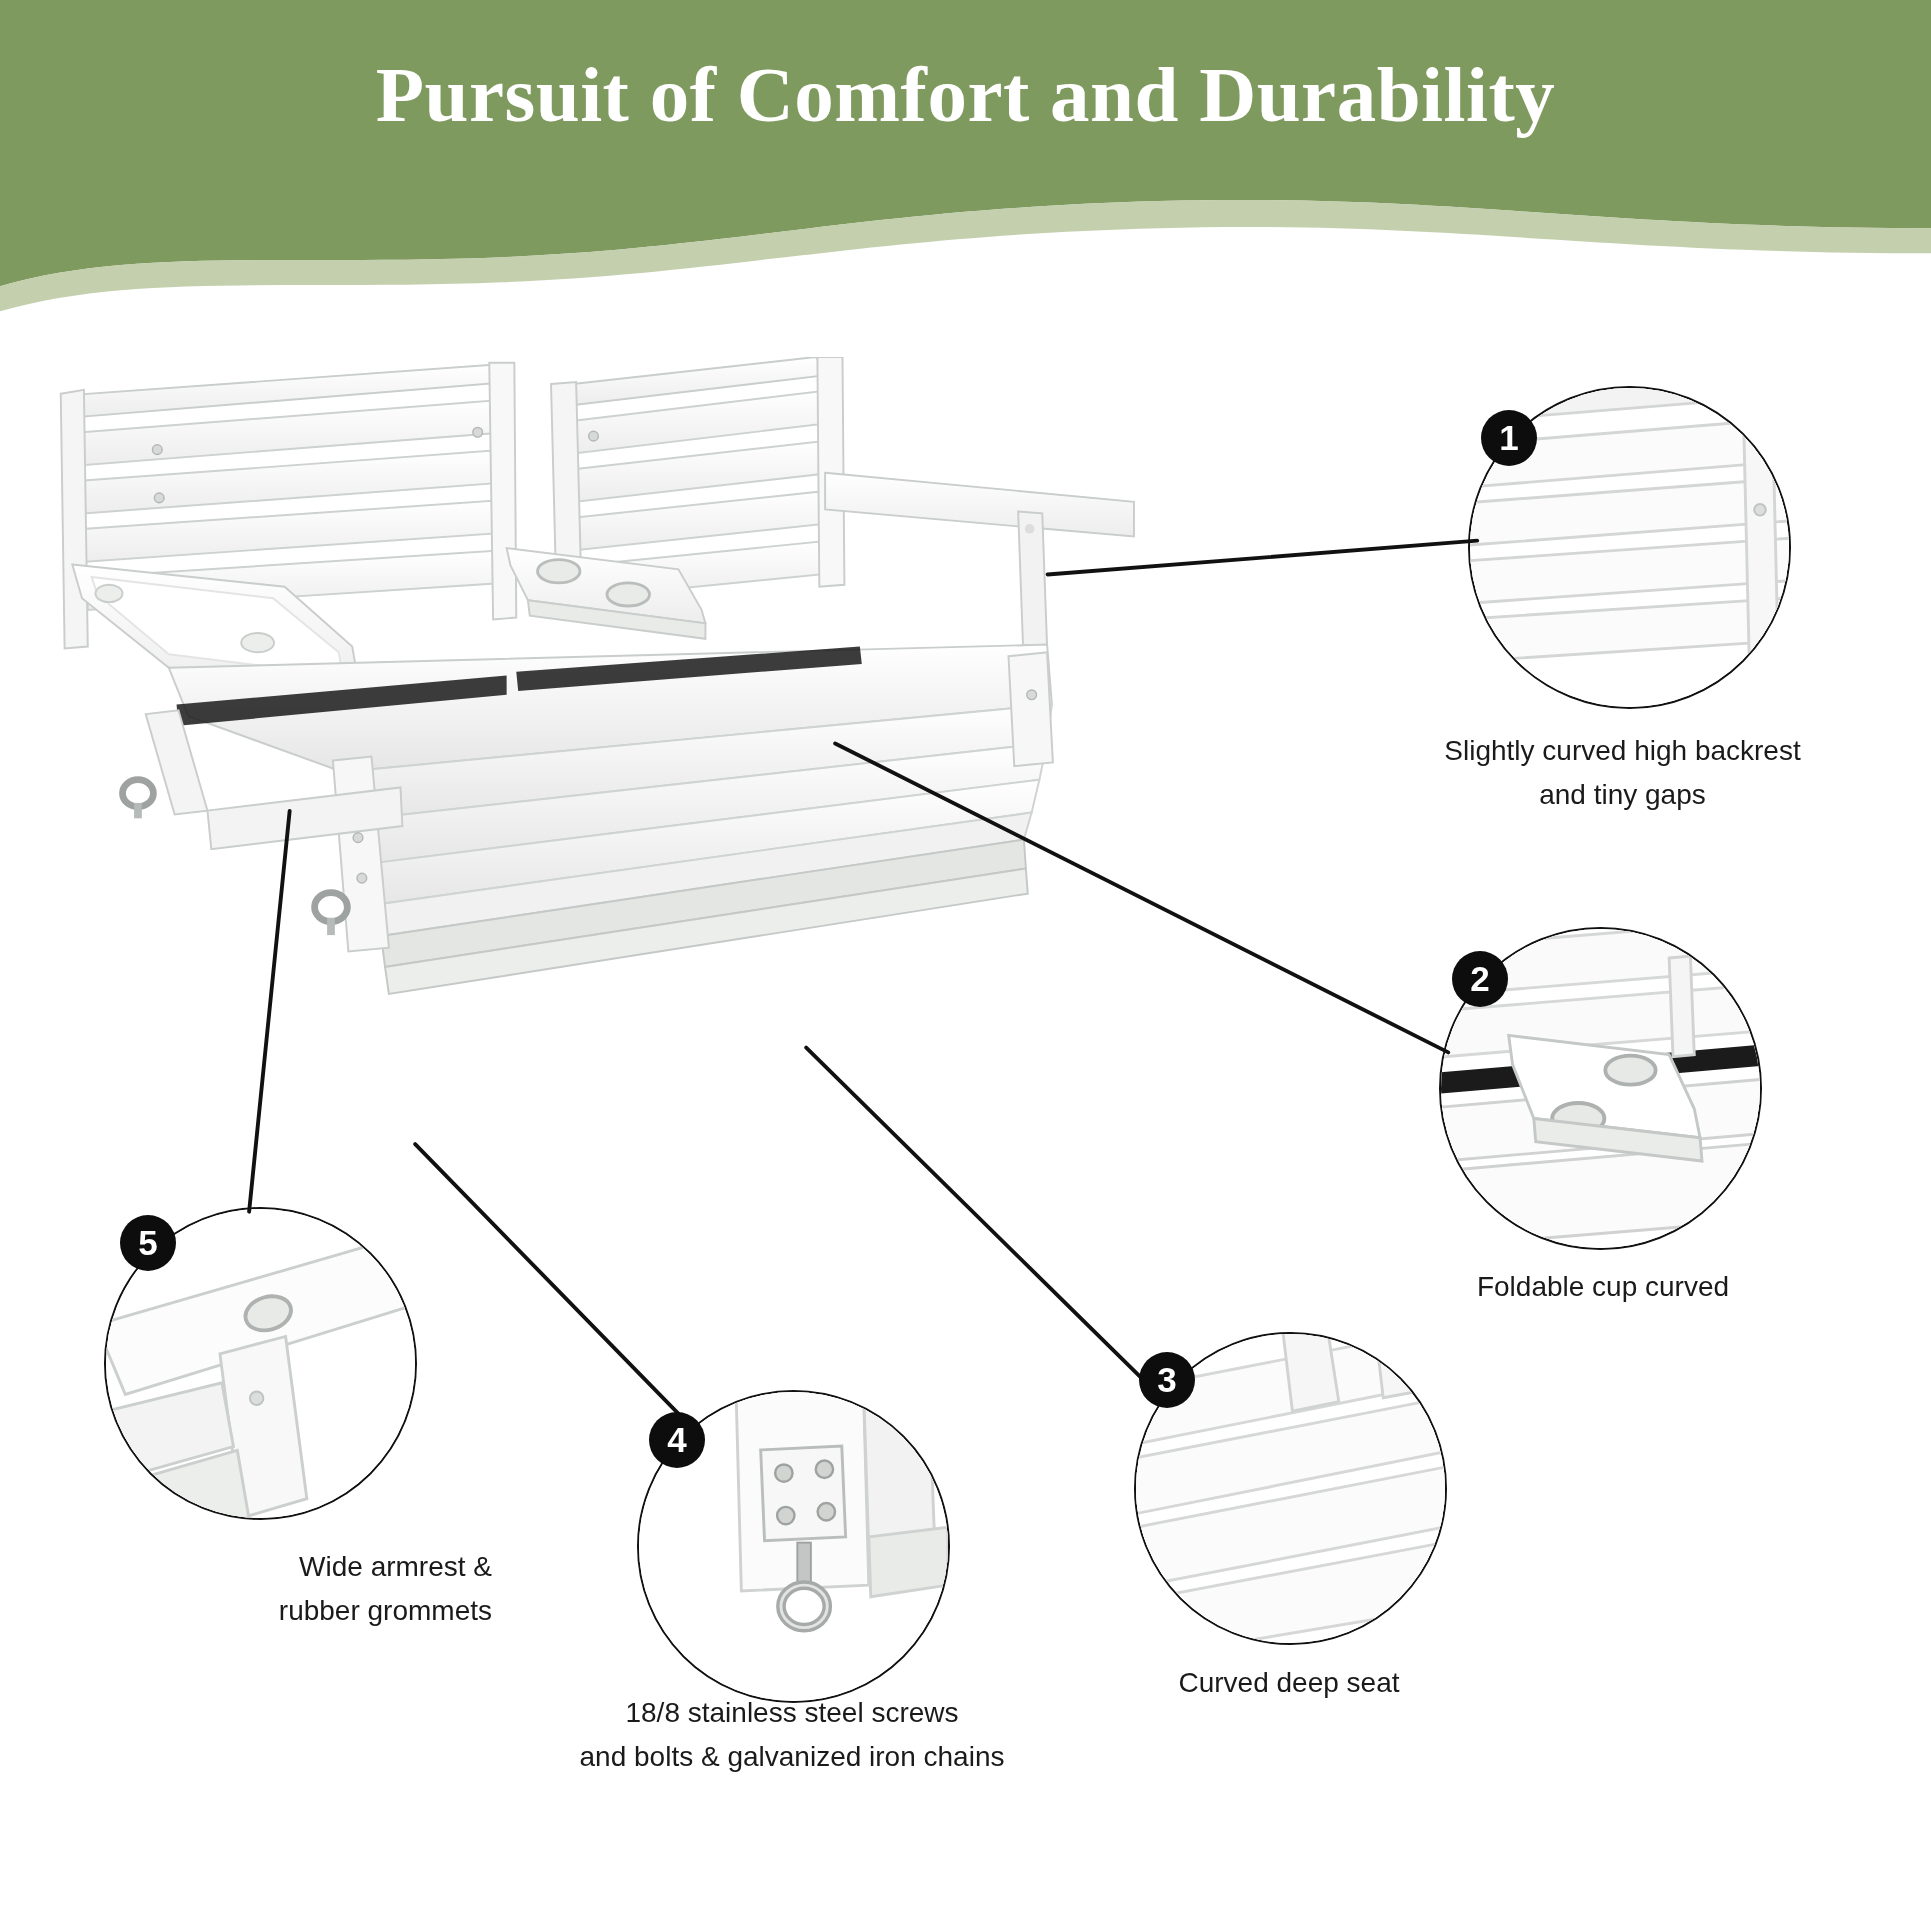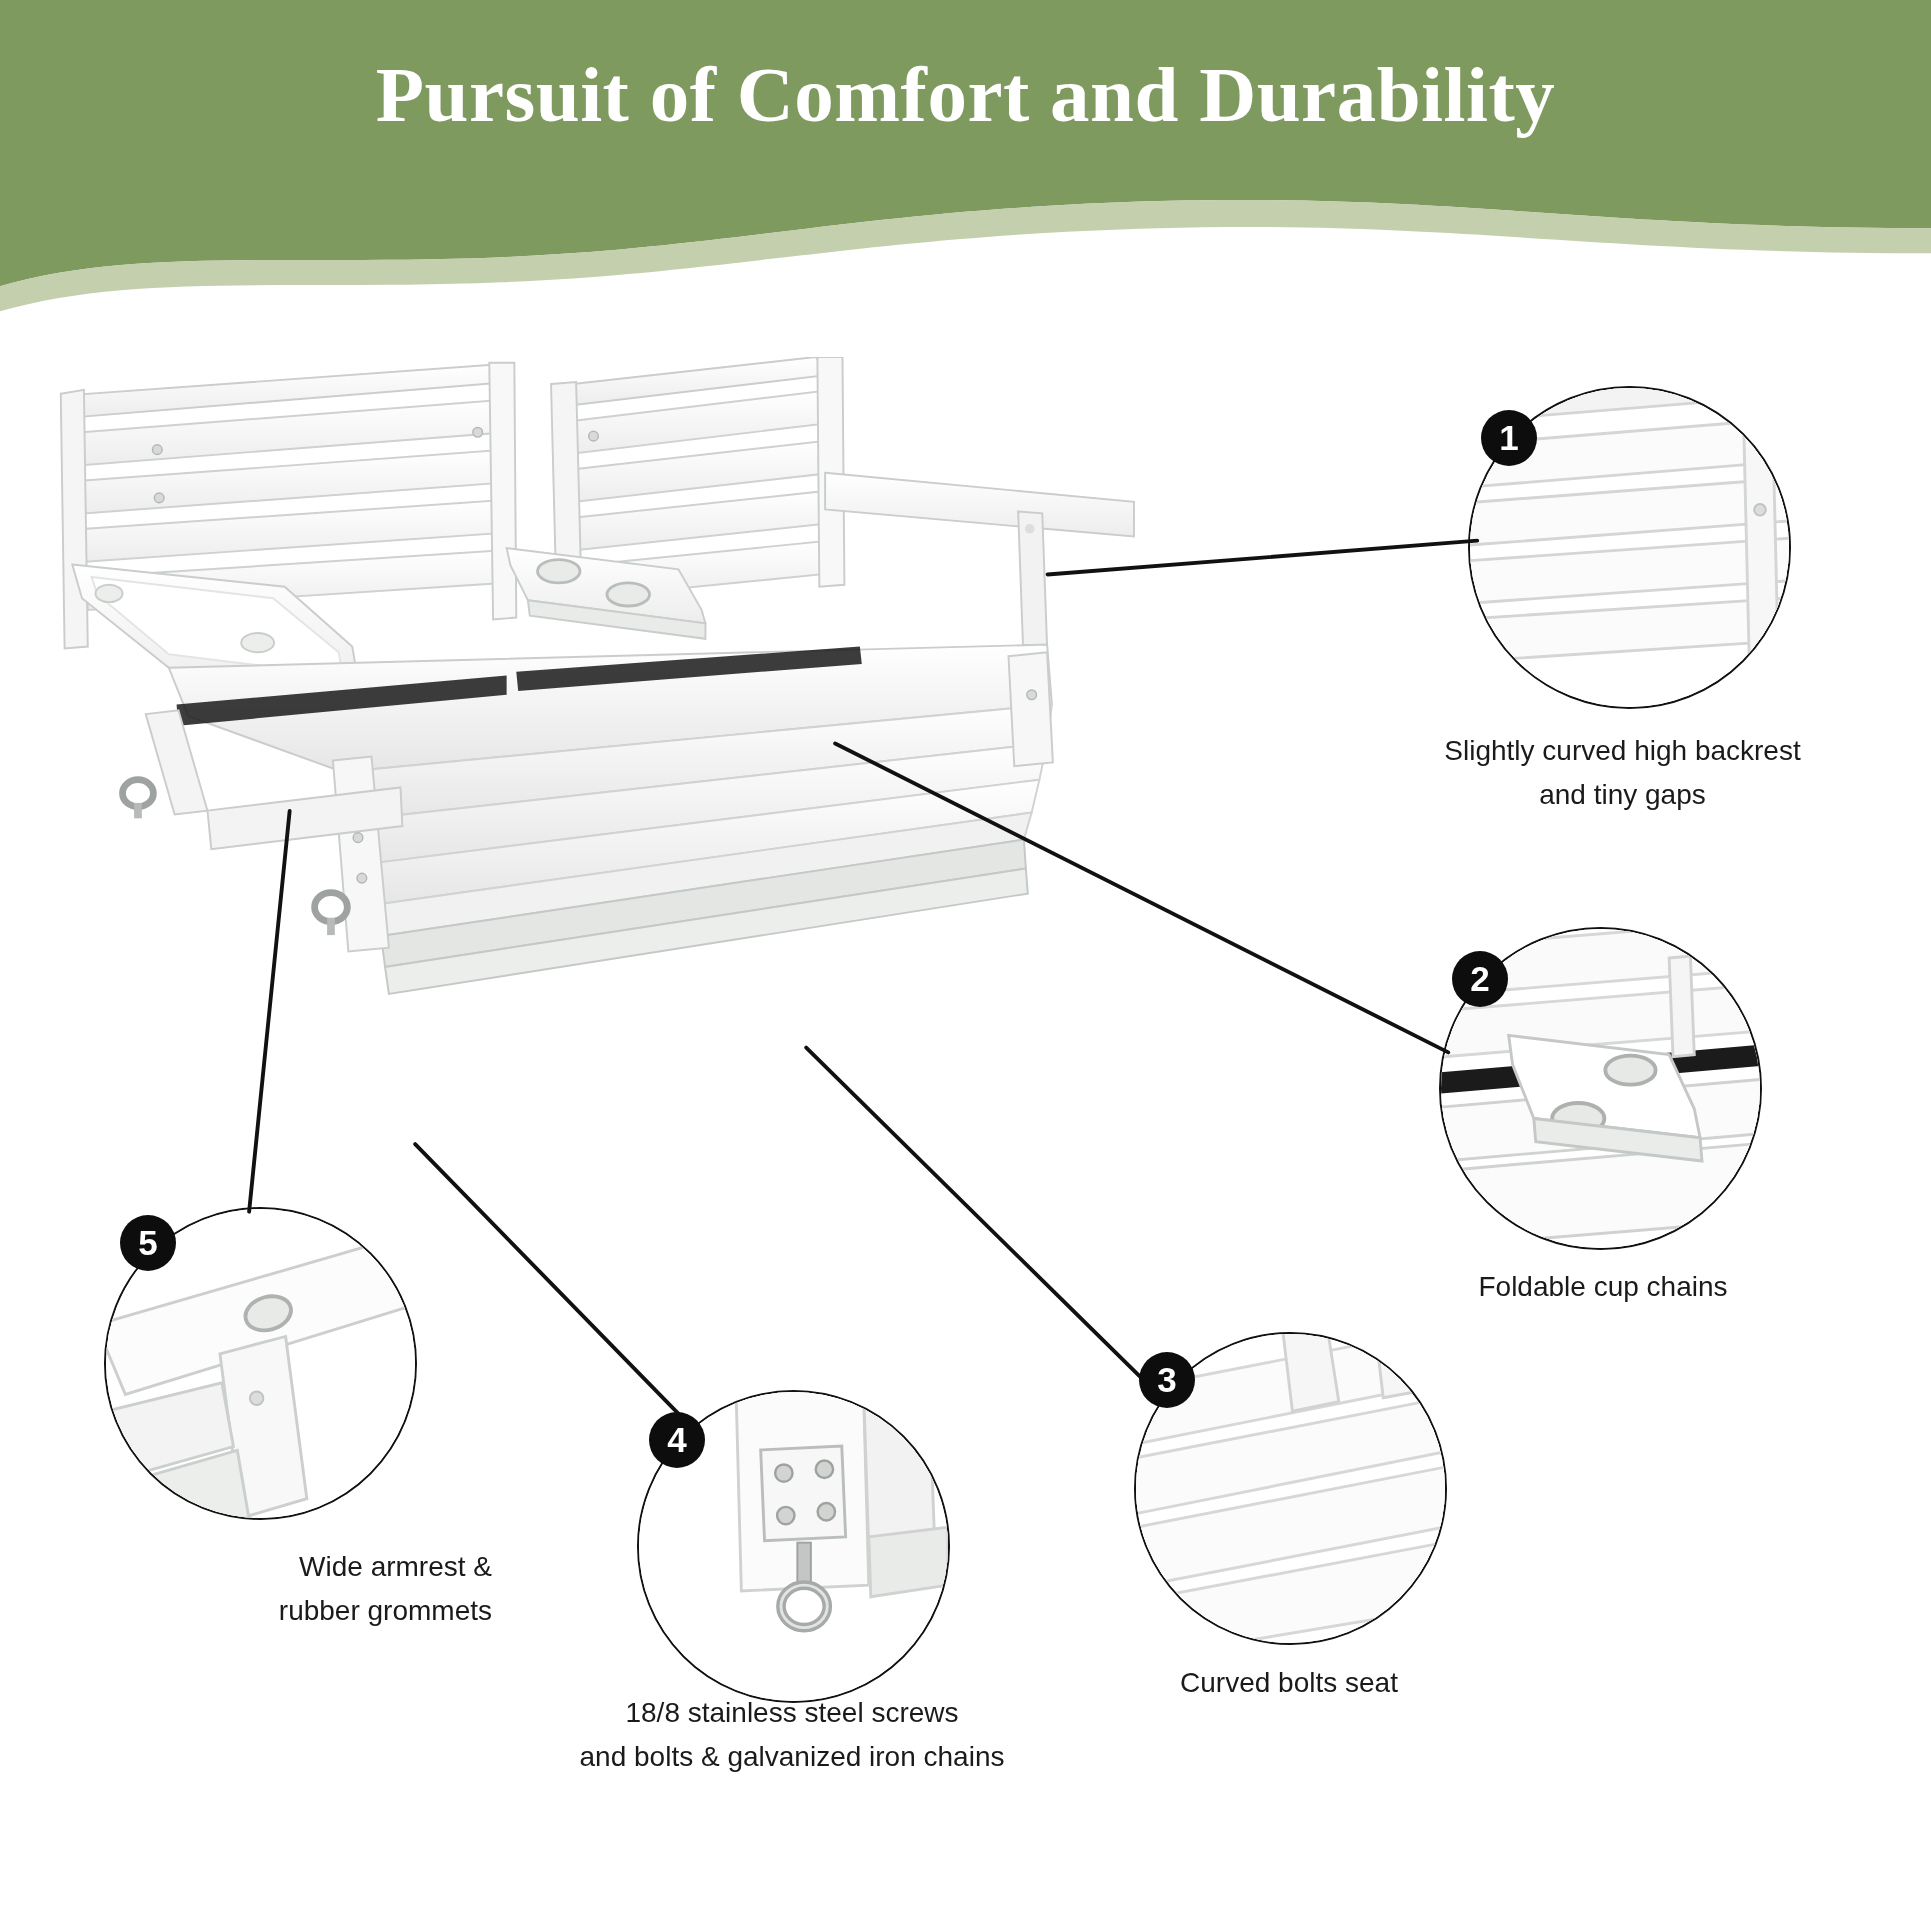--- a/index.html
+++ b/index.html
@@ -263,39 +263,39 @@
       </g>
 
       <path d="M70,110 L236,130 L262,186 L268,216 L96,196 L74,140 Z" fill="#ffffff" stroke="#c4c8c6" stroke-width="3"></path>
       <ellipse cx="196" cy="146" rx="26" ry="15" fill="#e7e9e7" stroke="#adb1af" stroke-width="4"></ellipse>
       <ellipse cx="142" cy="196" rx="27" ry="16" fill="#e7e9e7" stroke="#adb1af" stroke-width="4"></ellipse>
       <path d="M96,196 L268,216 L270,240 L98,220 Z" fill="#eaecea" stroke="#c4c8c6" stroke-width="3"></path>
       <path d="M236,30 L258,28 L262,130 L240,132 Z" fill="#f4f5f4" stroke="#d0d3d1" stroke-width="3"></path>
     </svg>
   </div>
   <div class="badge" style="left:1452px; top:951px;">2</div>
-  <div class="caption" style="left:1352px; top:1265px; width:502px;">Foldable cup chains</div>
+  <div class="caption" style="left:1352px; top:1265px; width:502px;">Foldable cup curved</div>
 </div>
 
 <div class="callout">
   <div class="bubble" style="left:1134px; top:1332px; width:309px; height:309px;">
     <svg viewBox="0 0 320 320" width="309" height="309">
       <rect x="0" y="0" width="320" height="320" fill="#ffffff"></rect>
       <g fill="#fbfbfb" stroke="#d5d8d6" stroke-width="3">
         <path d="M-20,60 L340,-10 L340,46 L-20,118 Z"></path>
         <path d="M-20,132 L340,62 L340,118 L-20,190 Z"></path>
         <path d="M-20,204 L340,134 L340,196 L-20,266 Z"></path>
         <path d="M-20,280 L340,212 L340,280 L-20,340 Z"></path>
       </g>
       <path d="M150,-20 L196,-20 L210,70 L162,80 Z" fill="#f5f6f5" stroke="#d0d3d1" stroke-width="3"></path>
       <path d="M246,-20 L288,-20 L300,58 L256,66 Z" fill="#f5f6f5" stroke="#d0d3d1" stroke-width="3"></path>
     </svg>
   </div>
   <div class="badge" style="left:1139px; top:1352px;">3</div>
-  <div class="caption" style="left:1067px; top:1661px; width:444px;">Curved bolts seat</div>
+  <div class="caption" style="left:1067px; top:1661px; width:444px;">Curved deep seat</div>
 </div>
 
 <div class="callout">
   <div class="bubble" style="left:637px; top:1390px; width:309px; height:309px;">
     <svg viewBox="0 0 320 320" width="309" height="309">
       <rect x="0" y="0" width="320" height="320" fill="#ffffff"></rect>
       <path d="M100,-20 L232,-20 L238,200 L106,206 Z" fill="#fbfbfb" stroke="#cfd2d0" stroke-width="3"></path>
       <path d="M232,-20 L300,-10 L306,150 L238,164 Z" fill="#f1f2f1" stroke="#cfd2d0" stroke-width="3"></path>
       <path d="M238,150 L320,140 L320,200 L240,212 Z" fill="#e9ebe9" stroke="#cfd2d0" stroke-width="3"></path>
 

